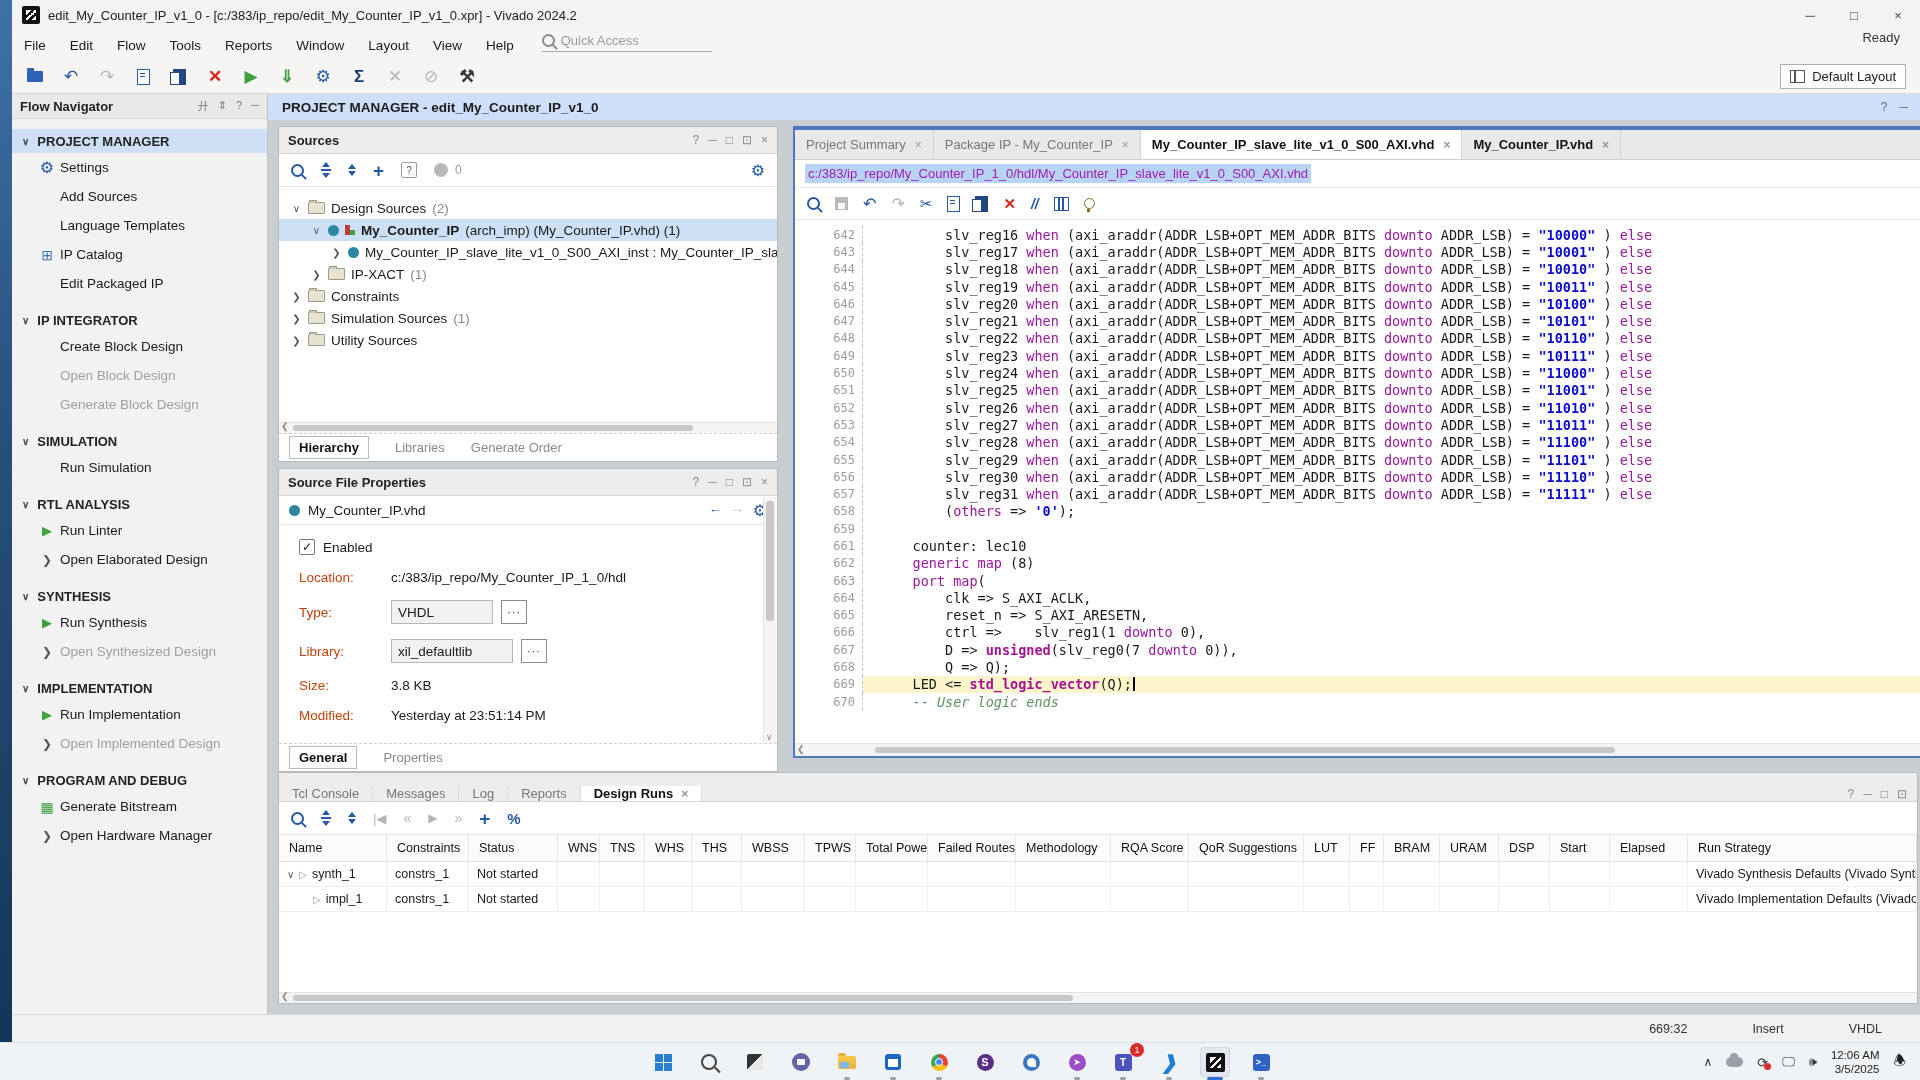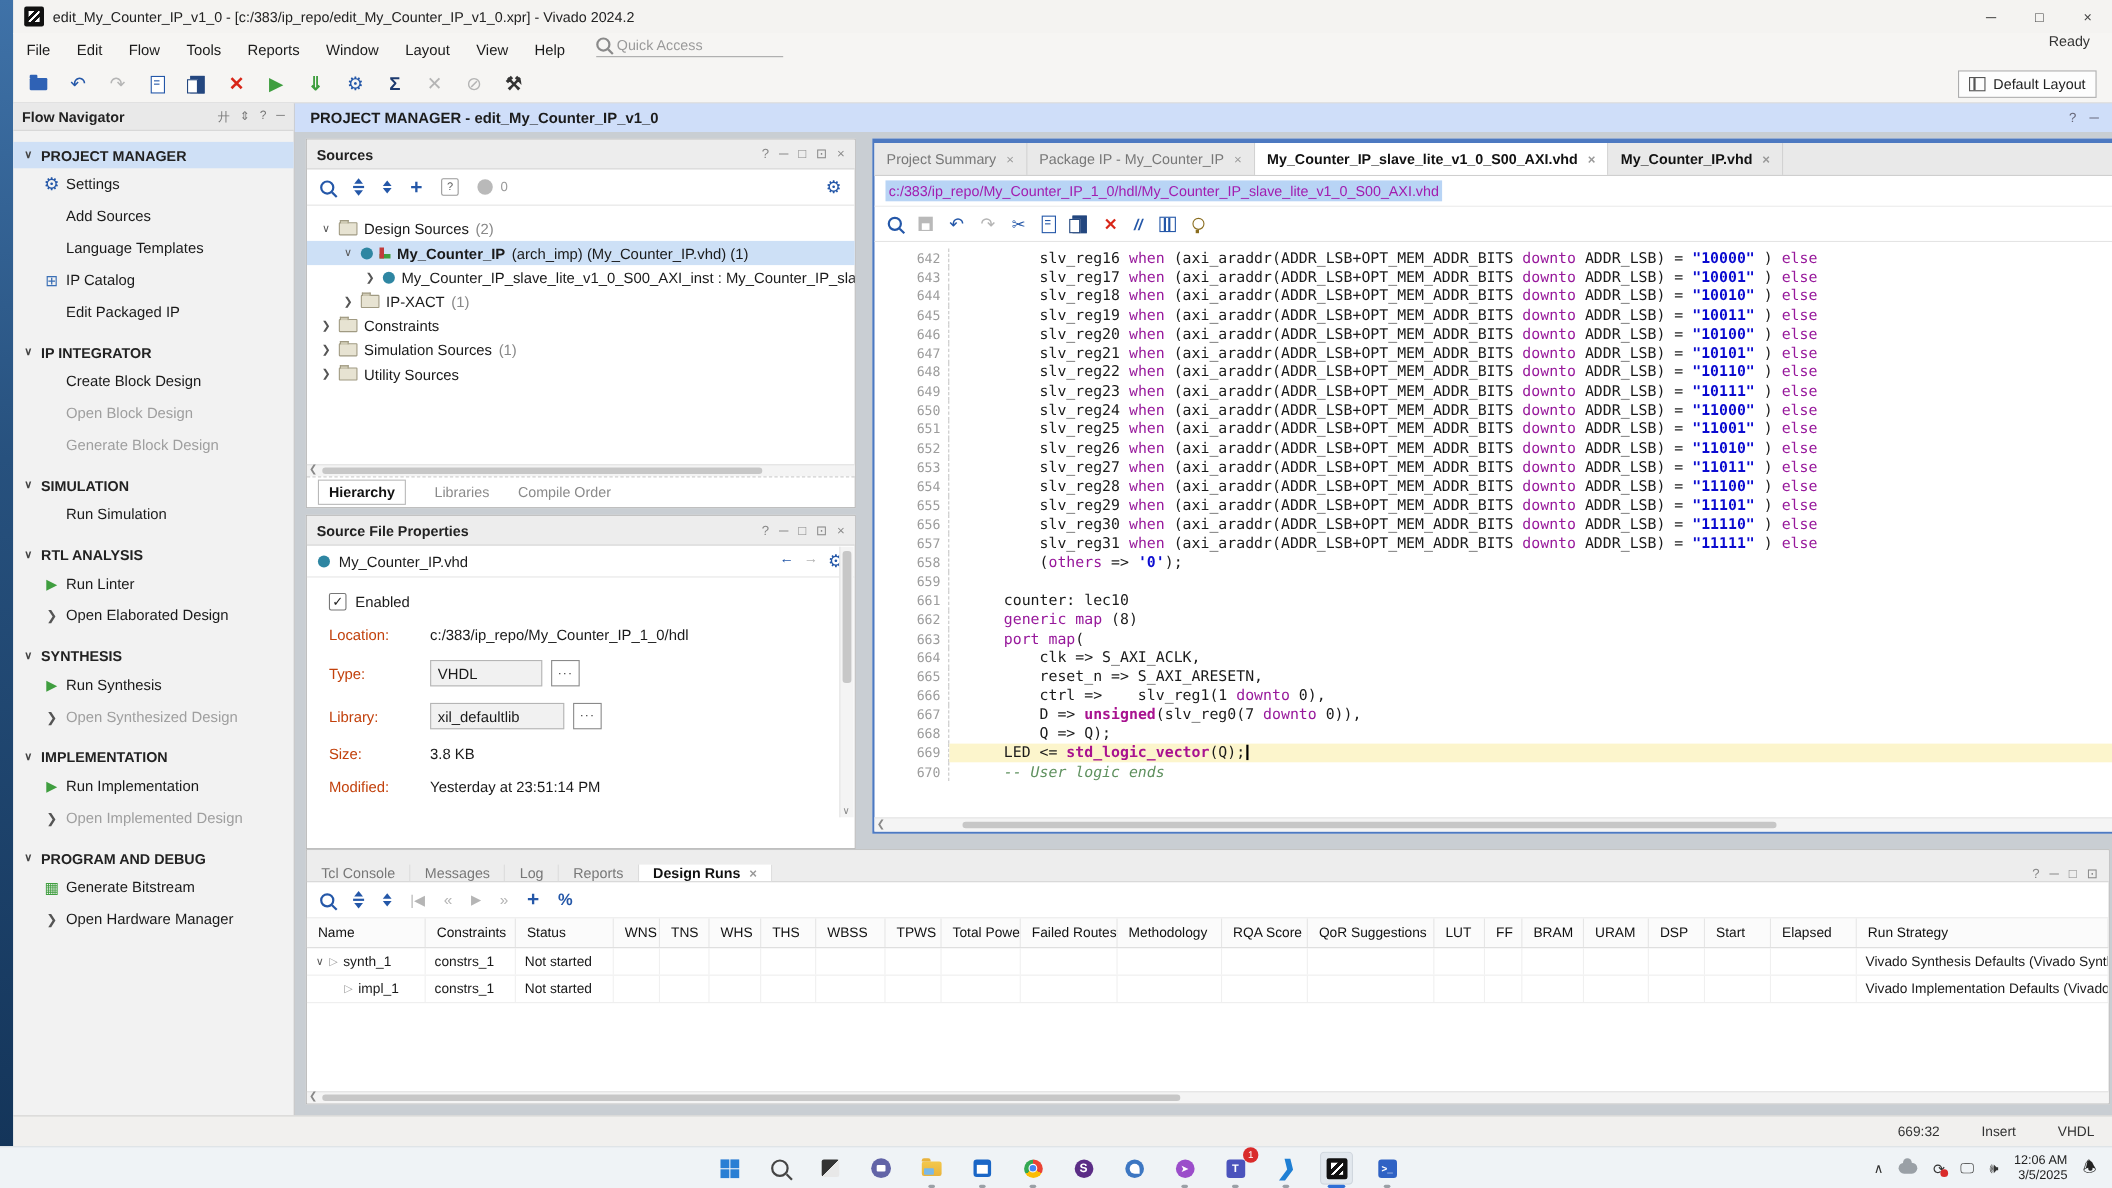--- a/index.html
+++ b/index.html
@@ -147,21 +147,21 @@
   .rt-head,.rt-row{display:grid;grid-template-columns:108px 82px 89px 42px 45px 47px 50px 63px 51px 72px 88px 95px 78px 115px 46px 34px 56px 59px 51px 60px 78px 1fr;}
   .rt-head{height:26px;border-bottom:1px solid #dcdcdc;background:#fbfbfb;align-items:center;color:#111;}
   .rt-head > div{padding-left:10px;border-right:1px solid #e6e6e6;height:100%;display:flex;align-items:center;white-space:nowrap;overflow:hidden;}
   .rt-row{height:24px;border-bottom:1px solid #eee;align-items:center;}
   .rt-row > div{padding-left:8px;border-right:1px solid #f0f0f0;height:100%;display:flex;align-items:center;white-space:nowrap;overflow:hidden;}
   .rt-name{gap:5px;}
   .rt-tri{color:#999;font-size:10px;}
   .rt-chev{color:#555;font-size:10px;}
   
   #statusbar{left:12px;top:1014px;width:1908px;height:28px;background:#f1f0ee;border-top:1px solid #d6d5d3;display:flex;align-items:center;font-size:12.5px;color:#333;}
-  #sb-right{margin-left:auto;display:flex;gap:38px;padding-right:16px;}
+  #sb-right{margin-left:auto;display:flex;gap:65px;padding-right:38px;}
   
   #taskbar{left:0;top:1042px;width:1920px;height:38px;background:#eff3f6;border-top:1px solid #dbe0e4;display:flex;align-items:center;}
   #tb-center{position:absolute;left:648px;display:flex;gap:16px;align-items:center;}
   .tb-item{width:30px;height:30px;display:flex;align-items:center;justify-content:center;position:relative;border-radius:4px;}
   .tb-item.open::after{content:"";position:absolute;bottom:-3px;left:12px;width:6px;height:3px;border-radius:2px;background:#9aa0a6;}
   .tb-item.active{background:#e2e8ee;box-shadow:inset 0 0 0 1px #d0d7de;}
   .tb-item.active::after{content:"";position:absolute;bottom:-3px;left:7px;width:16px;height:3px;border-radius:2px;background:#2f6fd6;}
   .ic-startwrap{width:17px;height:17px;display:grid;grid-template-columns:8px 8px;grid-template-rows:8px 8px;gap:1px;}
   .ic-startwrap i{background:#2a7fd4;}
   .ic-search{width:12px;height:12px;border:2px solid #444;border-radius:50%;position:relative;}
@@ -452,21 +452,21 @@
           <span>Utility Sources</span>
         </div>
       </div>
     <div class="hscroll" style="position:absolute;left:0;right:0;bottom:28px;">
       <span class="harrow">❮</span>
         <span class="hthumb" style="left:14px;width:400px;"></span>
     </div>
     <div class="subtabs" style="position:absolute;left:0;right:0;bottom:0;" id="sources-tabs">
         <span class="subtab active">Hierarchy</span>
         <span class="subtab">Libraries</span>
-        <span class="subtab">Compile Order</span>
+        <span class="subtab">Generate Order</span>
       </div>
   </div>
 
   <div class="panel" id="props">
     <div class="panel-h">
       <span>Source File Properties</span>
       <span class="ph-icons">
         <span>?</span>
         <span>─</span>
         <span>□</span>
@@ -508,20 +508,24 @@
         </div>
         <div class="prop-row">
           <span class="prop-label">Modified:</span>
           <span>Yesterday at 23:51:14 PM</span>
         </div>
       </div>
     <div class="vscroll">
       <span class="vthumb" style="top:4px;height:120px;"></span>
       <span class="varrow" style="bottom:1px;">∨</span>
     </div>
+    <div class="subtabs" style="position:absolute;left:0;right:0;bottom:0;" id="props-tabs">
+        <span class="subtab active">General</span>
+        <span class="subtab">Properties</span>
+      </div>
   </div>
 
   <div class="abs" id="editor">
     <div id="ed-tabs">
       <span id="ed-tabs-list" style="display:flex;align-items:stretch;">
           <span class="ed-tab">
             <span>Project Summary</span>
             <span class="x">×</span>
           </span>
           <span class="ed-tab">

